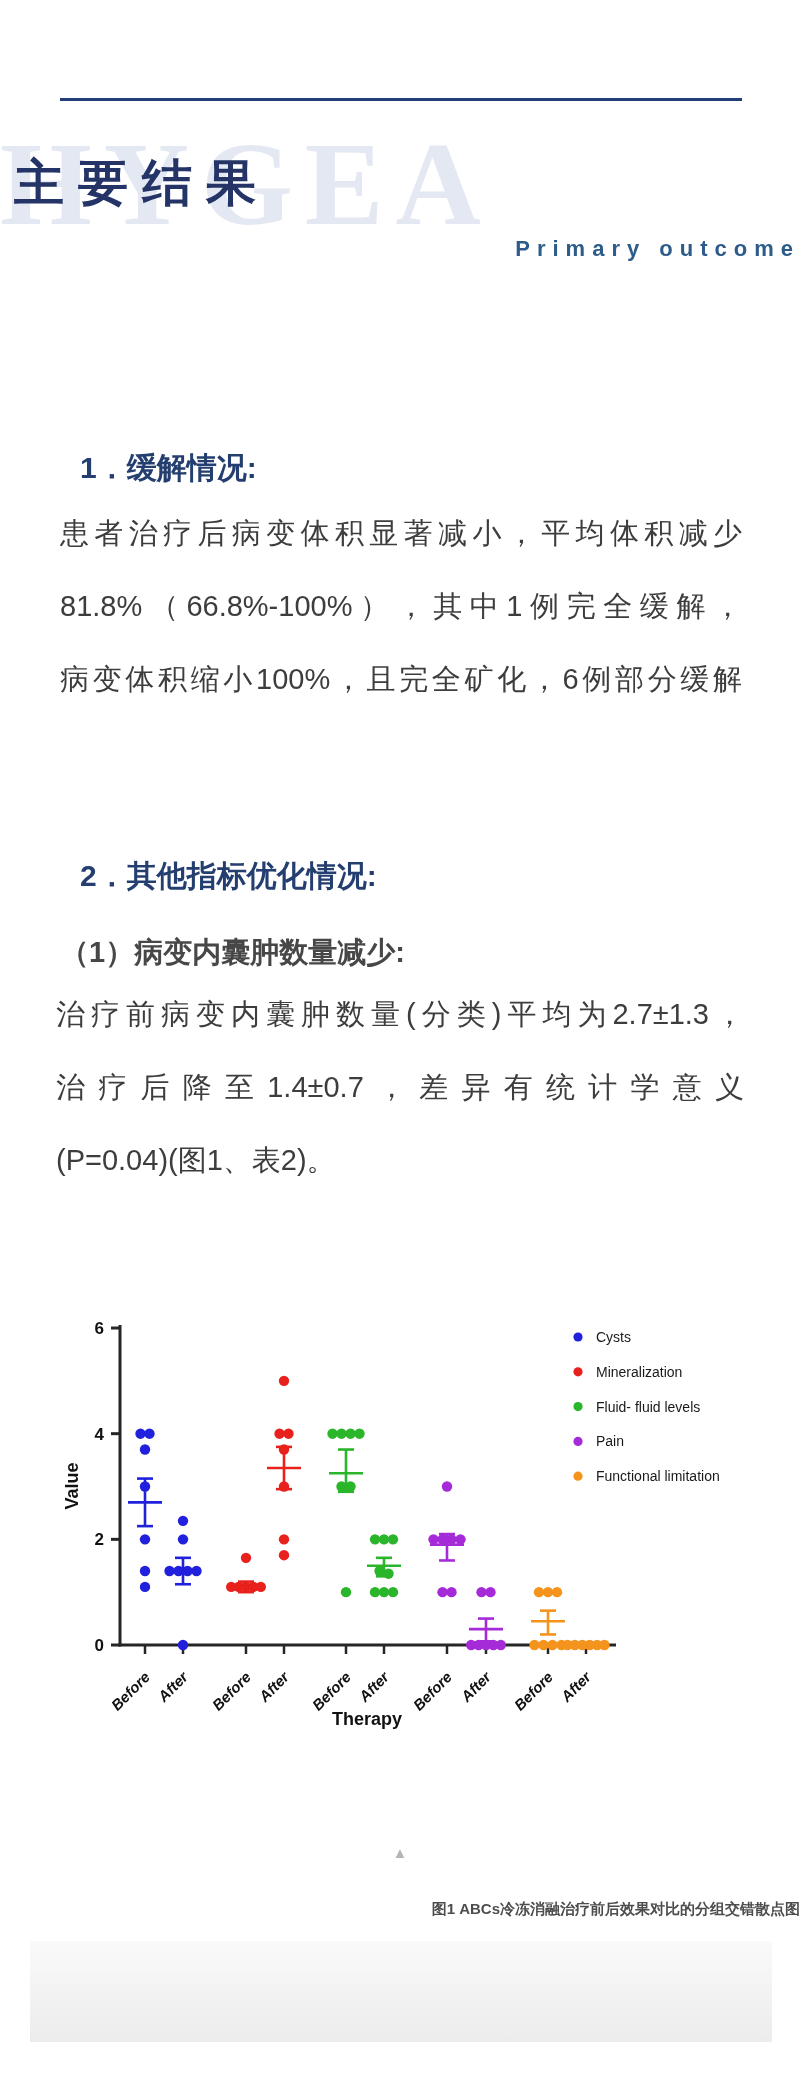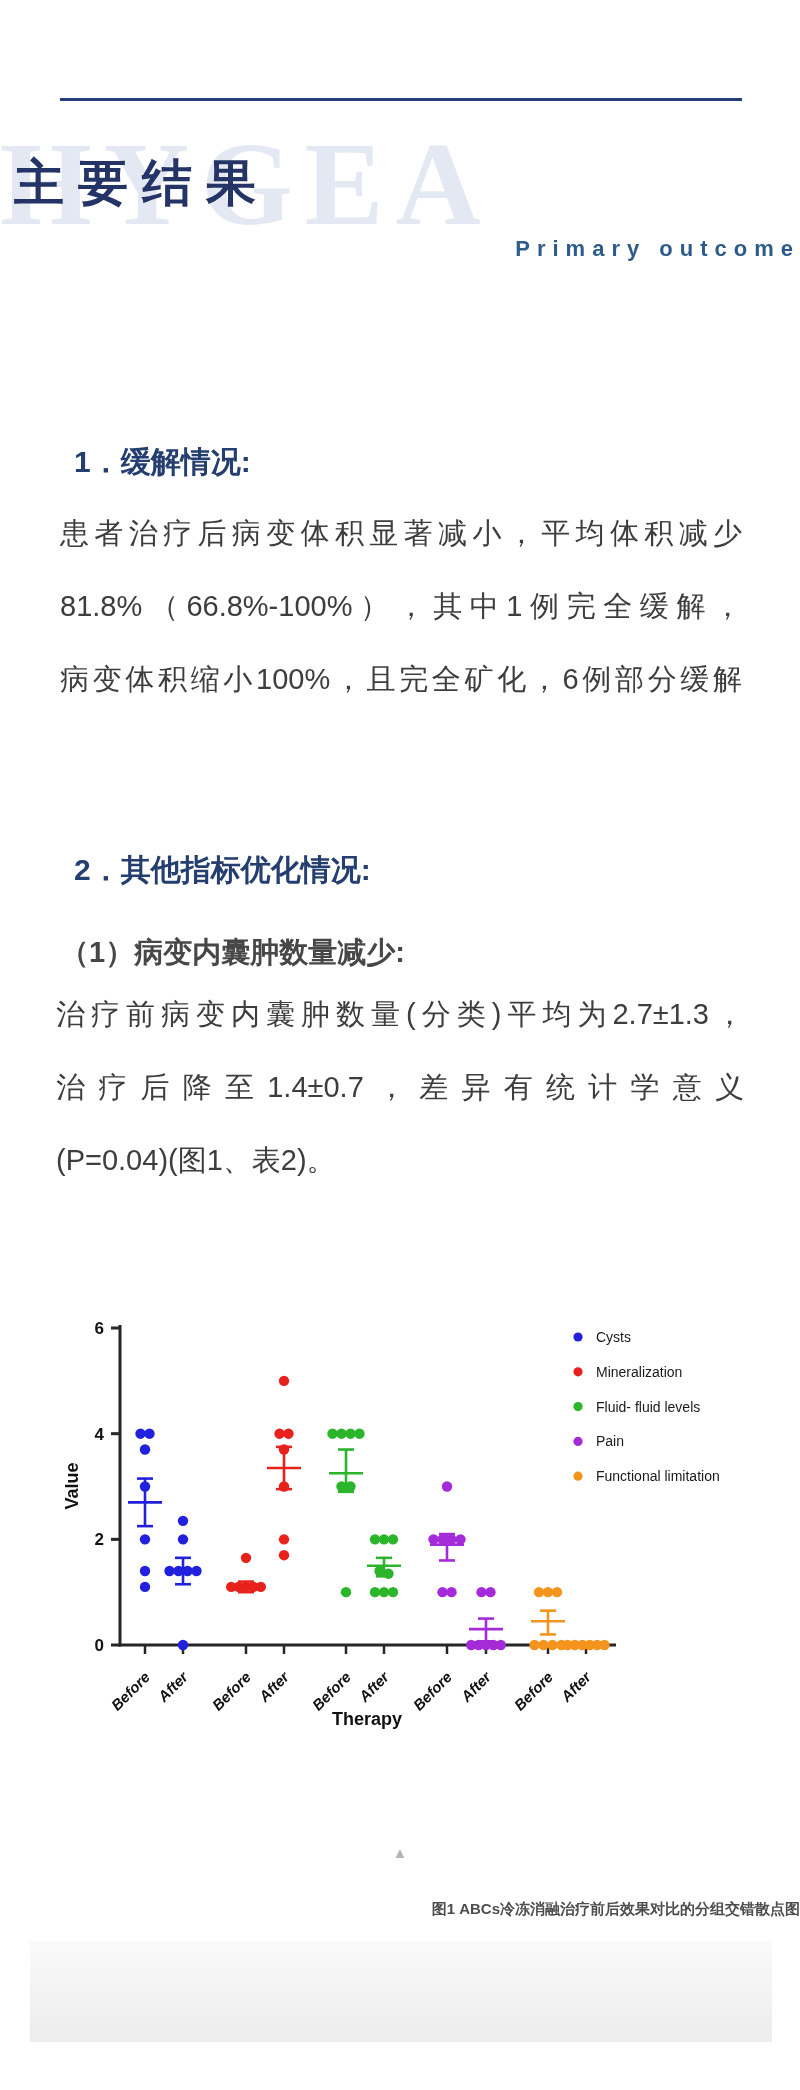--- a/index.html
+++ b/index.html
@@ -6,21 +6,21 @@
   .page{position:relative;width:800px;height:2090px;background:#ffffff;overflow:hidden;
         font-family:"Liberation Sans",sans-serif;}
   .top-rule{position:absolute;left:60px;top:98px;width:682px;height:3px;background:#233e78;}
   .watermark{position:absolute;left:0;right:0;top:126px;
         font-family:"Liberation Serif",serif;font-size:118px;font-weight:700;
         letter-spacing:12px;color:#e4e8f2;line-height:1;user-select:none;}
   .main-title{position:absolute;left:0;right:0;top:150px;margin:0;
         font-size:50px;font-weight:800;letter-spacing:14px;text-indent:14px;color:#243467;}
   .subtitle{position:absolute;left:0;right:0;top:236px;text-align:right;
         font-size:22px;font-weight:600;letter-spacing:7px;text-indent:7px;color:#2e5c8a;}
-  .sec-heading{position:absolute;left:72px;margin:2px;font-size:30px;font-weight:800;color:#233e6f;}
+  .sec-heading{position:absolute;left:72px;margin:8px;font-size:30px;font-weight:800;color:#233e6f;}
   #sec1-heading{top:440px;}
   #sec2-heading{top:848px;}
   .sub-heading{position:absolute;left:52px;top:925px;margin:8px;font-size:29px;font-weight:700;color:#474747;}
   .para{position:absolute;left:60px;width:682px;}
   #s1-lines{top:497px;}
   #s2-lines{top:978px;left:56px;width:688px;}
   .line{height:73px;line-height:73px;font-size:29px;color:#3d3d3d;white-space:nowrap;}
   .line.fill{text-align:justify;text-align-last:justify;white-space:normal;height:73px;overflow:hidden;}
   .chart-wrap{position:absolute;left:0;top:1228px;width:800px;height:510px;}
   svg{font-family:"Liberation Sans",sans-serif;}

